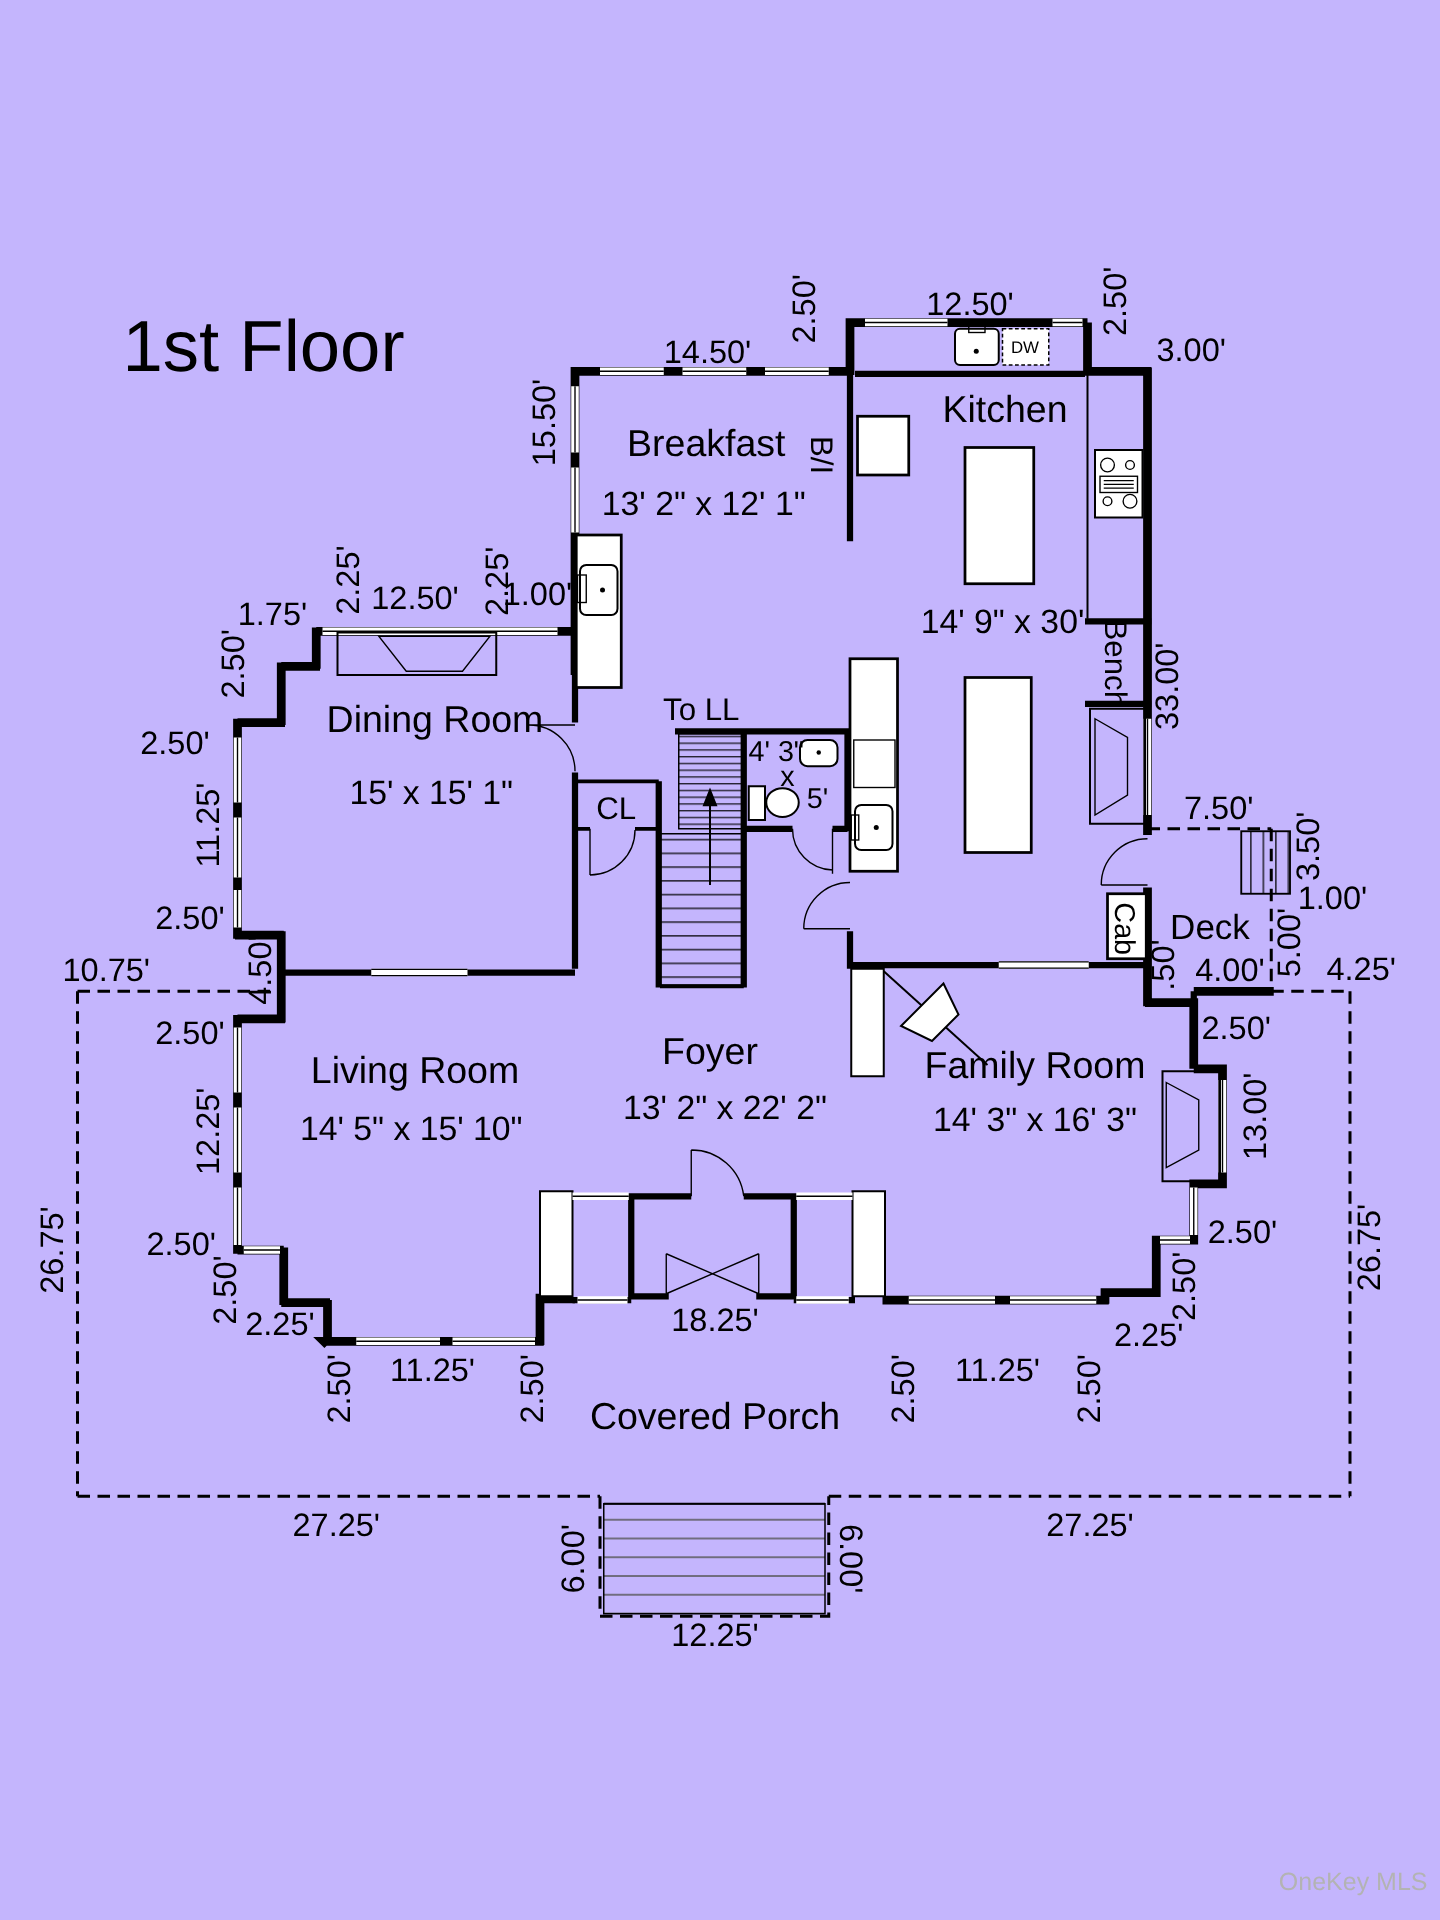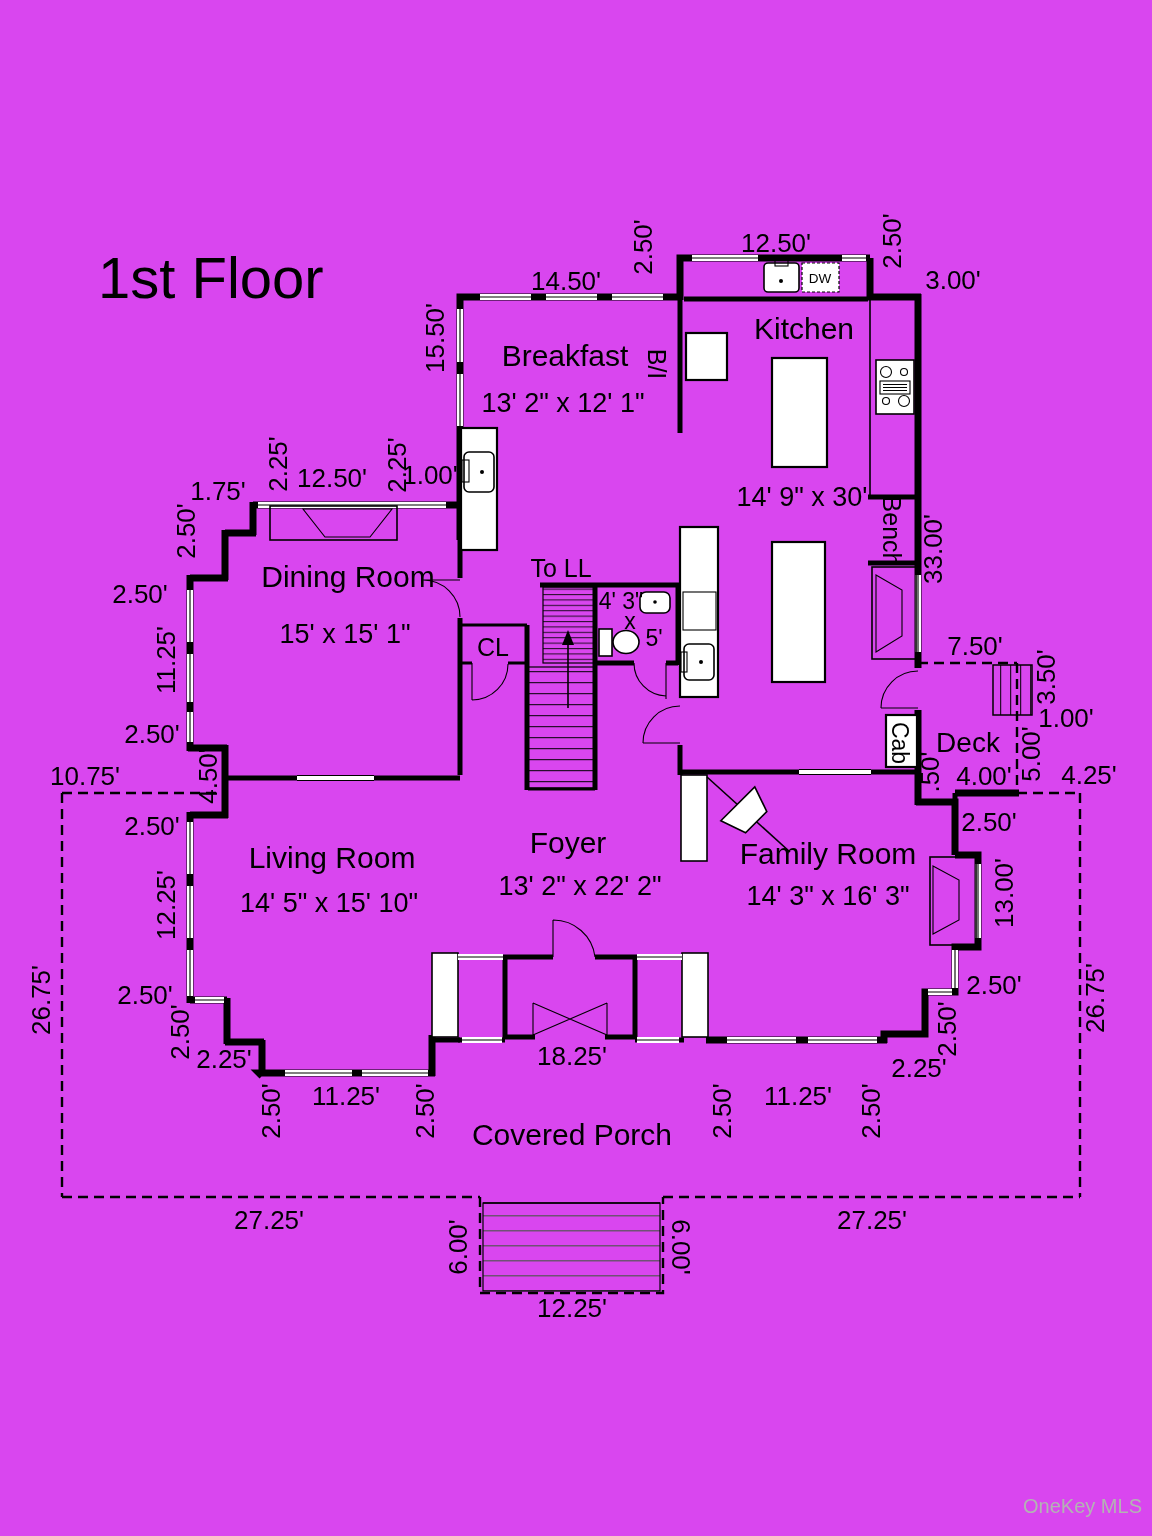--- a/index.html
+++ b/index.html
@@ -1,16 +1,16 @@
 <!DOCTYPE html>
 <html><head>
 <meta charset="utf-8">
 <style>
   html,body{margin:0;padding:0;background:#fff;}
-  #page{position:relative;width:1152px;height:1536px;background:#d946ef;overflow:hidden;}
+  #page{position:relative;width:1152px;height:1536px;background:#c4b5fd;overflow:hidden;}
   svg{position:absolute;left:0;top:0;}
   text{font-family:"Liberation Sans", sans-serif;fill:#000;}
   .dim{font-size:26px;text-anchor:middle;}
   .room{font-size:30px;text-anchor:middle;}
   .rdim{font-size:27px;text-anchor:middle;}
   .small{font-size:23px;text-anchor:middle;}
   .tiny{font-size:13.5px;text-anchor:middle;}
   .vlab{font-size:25px;text-anchor:middle;}
   .title{font-size:58px;}
   .wm{font-size:20px;fill:#b3b3b3;text-anchor:end;}

